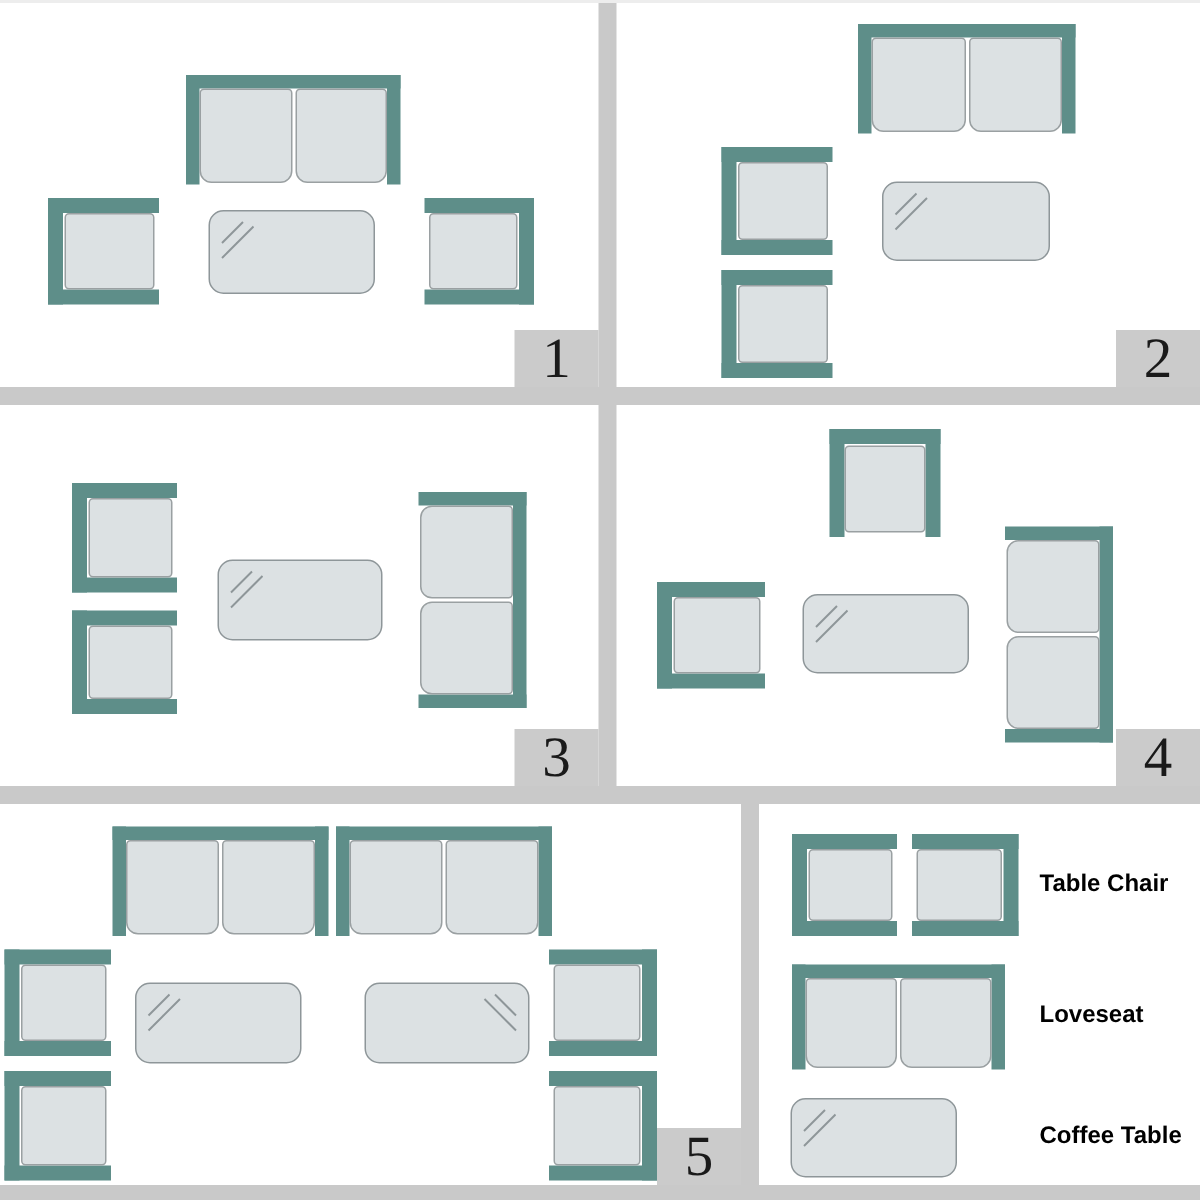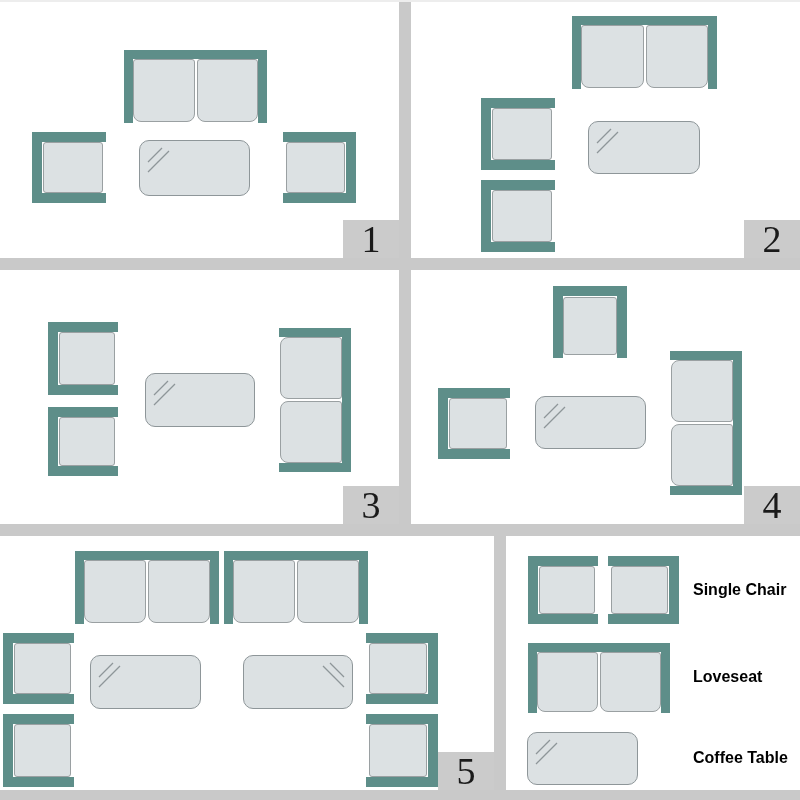--- a/index.html
+++ b/index.html
@@ -273,21 +273,21 @@
             <div class="cushion" style="border-radius: 3px 3px 8px 8px;"></div>
             <div class="cushion" style="border-radius: 3px 3px 8px 8px;"></div>
           </div>
         </div>
         <div class="piece table" style="left: 21px; top: 196px; width: 111px; height: 53px;">
           <svg viewBox="0 0 30 30" class="shine shine-tl">
             <path d="M3 17 L17 3 M6 24 L24 6 M3 27 L13 17"></path>
           </svg>
         </div>
       </div>
-    <span class="legend-label" id="legend-label-0">Single Chair</span>
+    <span class="legend-label" id="legend-label-0">Table Chair</span>
     <span class="legend-label" id="legend-label-1">Loveseat</span>
     <span class="legend-label" id="legend-label-2">Coffee Table</span>
   </aside>
 
   <div class="divider" id="div-v1"></div>
   <div class="divider" id="div-h1"></div>
   <div class="divider" id="div-h2"></div>
   <div class="divider" id="div-v2"></div>
   <div class="divider" id="div-bottom"></div>
   <div class="divider" id="div-topline"></div>

